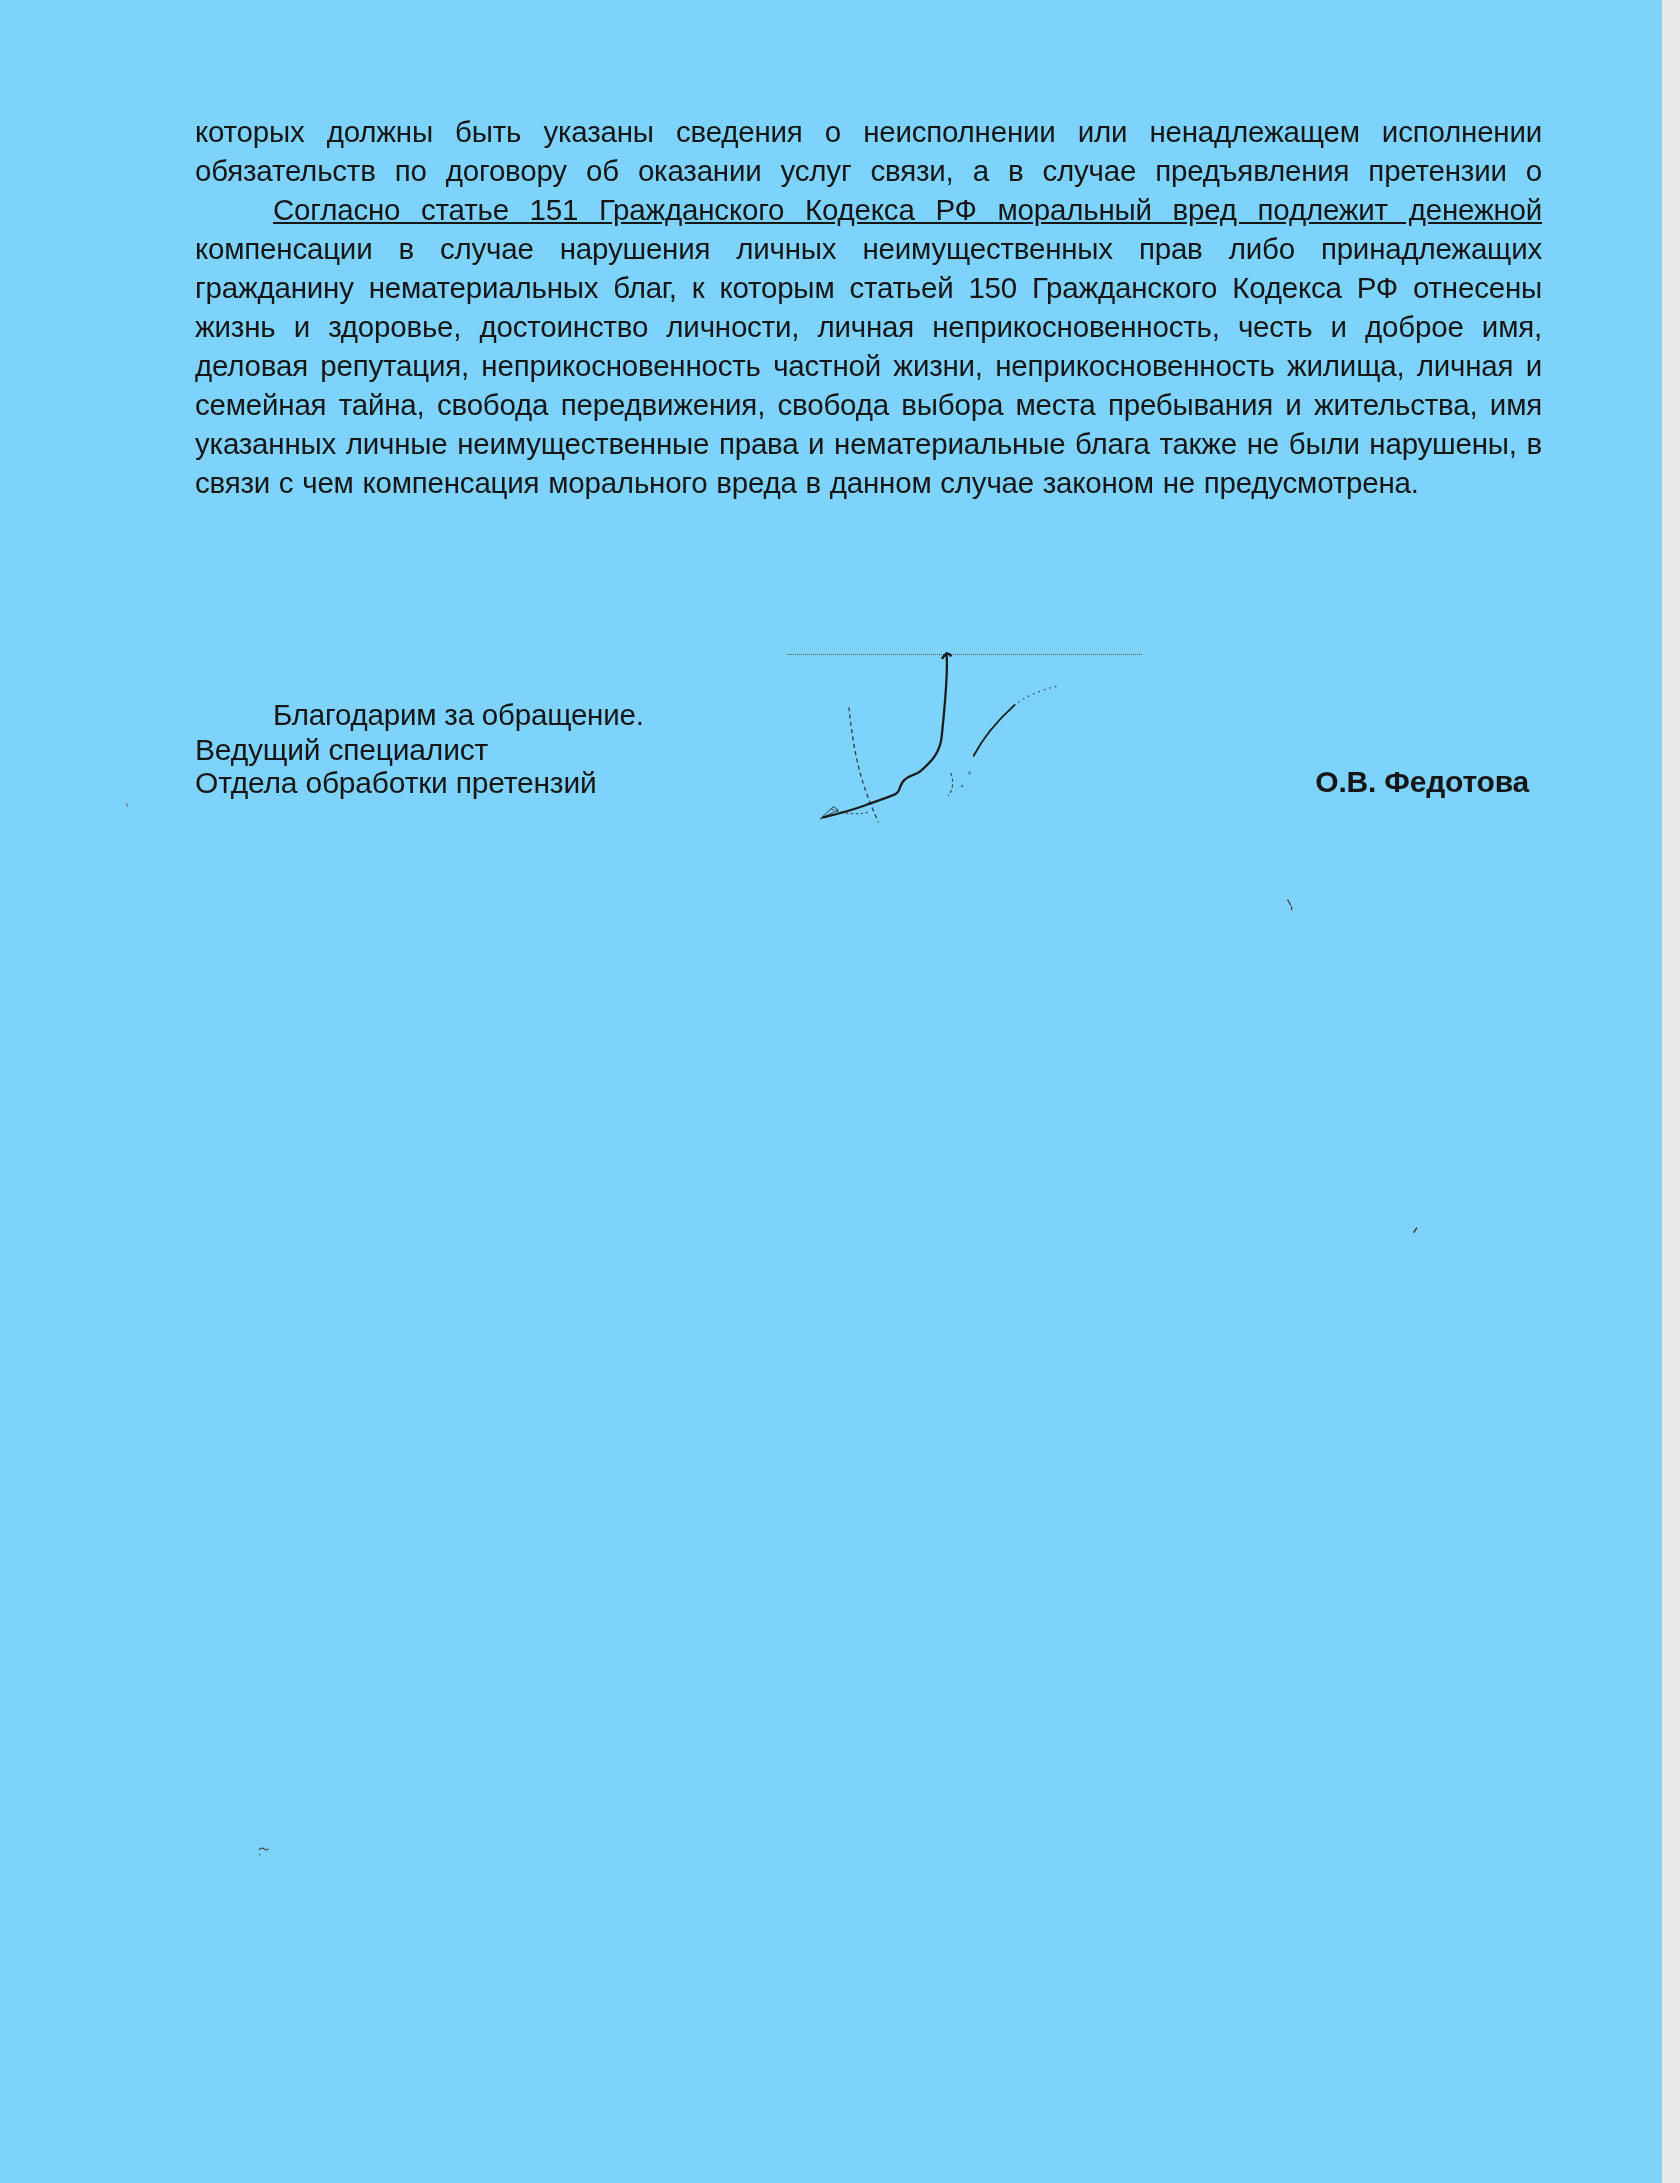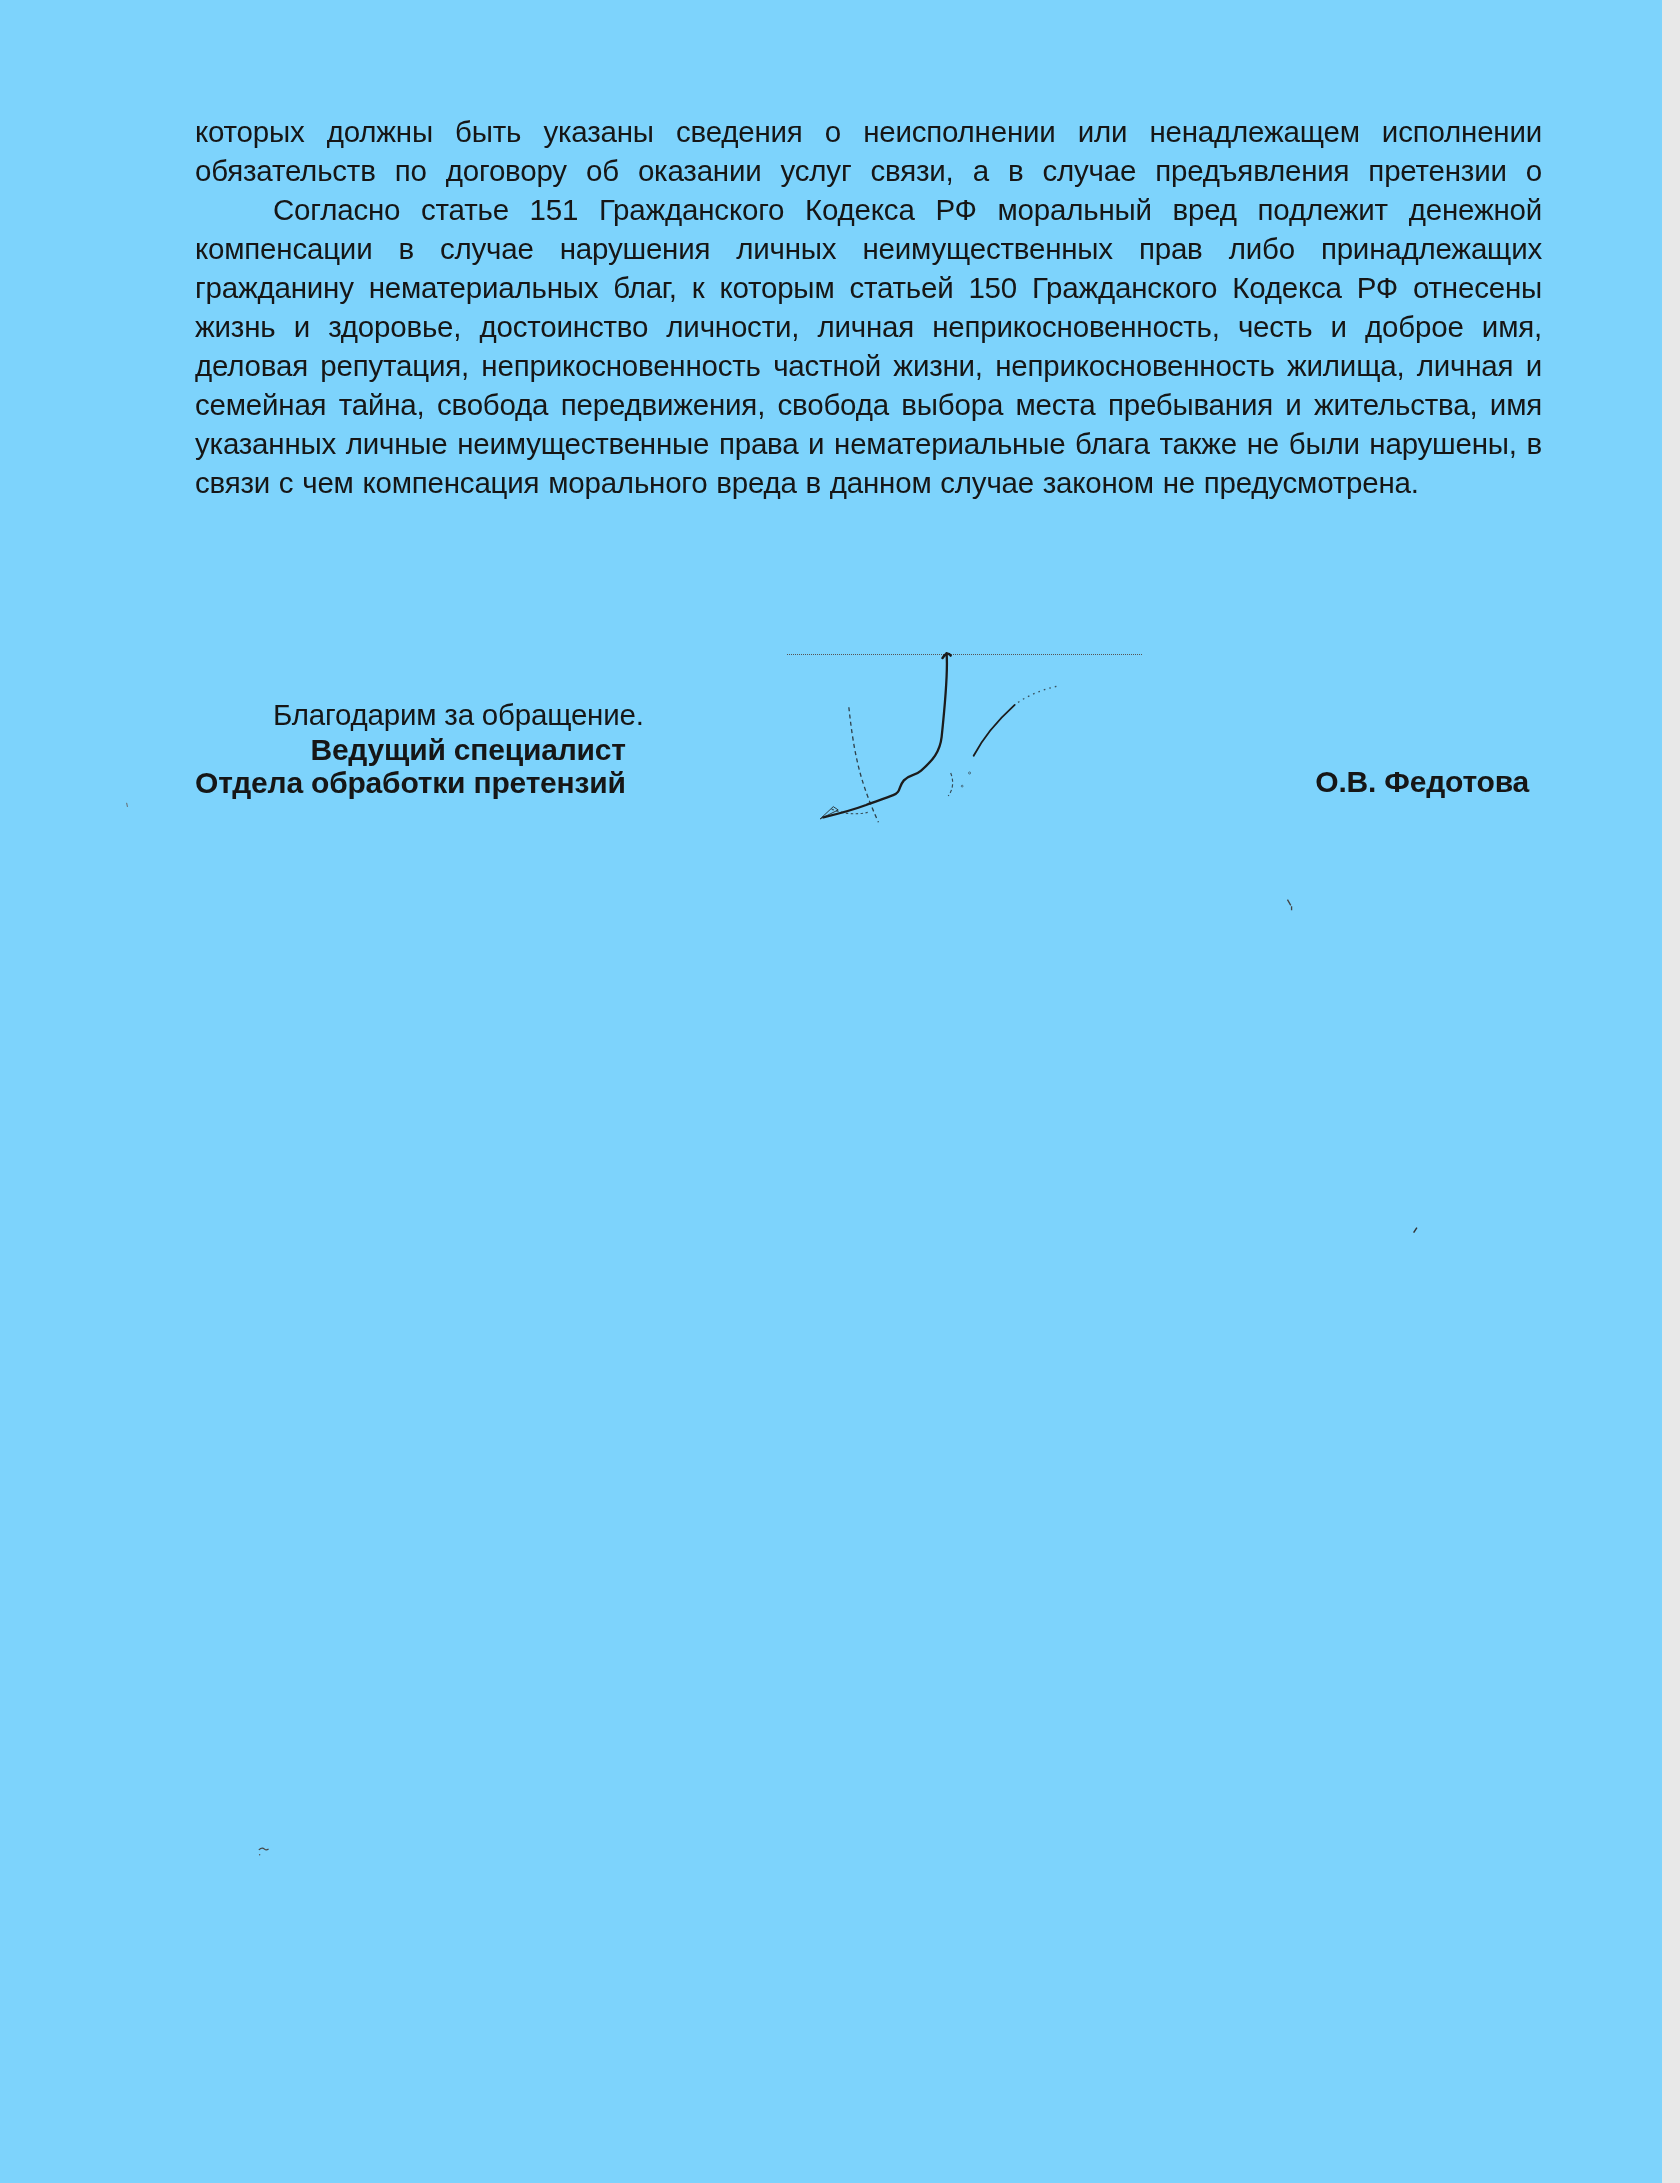--- a/index.html
+++ b/index.html
@@ -14,43 +14,42 @@
   
   .body-text{
     position:absolute;
     left:195px;top:112px;width:1347px;
     font-size:29.5px;line-height:39px;
     letter-spacing:-0.2px;
     word-spacing:0.8px;
   }
   .jline{ text-align:justify; text-align-last:justify; }
   .nline{ text-align:left; text-align-last:auto; }
-  .indent{ text-indent:78px; }
+  .indent{ text-indent:78px;text-decoration:underline; }
   
   .thanks{
     position:absolute;left:195px;top:654px;width:1347px;
     font-size:29.5px;line-height:39px;
     text-indent:78px;letter-spacing:-0.2px;margin-top:41px;
   }
   
   .dotline{
     position:absolute;left:787px;top:654px;width:355px;height:0;
     border-top:1.6px dotted #555;
   }
   
   .sig{
     position:absolute;left:784px;top:648px;width:312px;height:181px;
   }
   .sig path, .sig circle, .sig polygon{ stroke:#1c1c1c; fill:none; }
   
   .sig-title{
     position:absolute;left:195px;top:733px;
-    font-size:30px;line-height:33px;font-weight:bold;
+    font-size:30px;line-height:33px;font-weight:normal;
     letter-spacing:-0.2px;
-    text-align:right;
   }
   .signer-name{
     position:absolute;right:133px;top:765px;
     font-size:30px;line-height:33px;font-weight:bold;
     letter-spacing:-0.2px;
   }
   
   .artifact{ position:absolute; }
   .artifact svg{ display:block; }
 </style>

